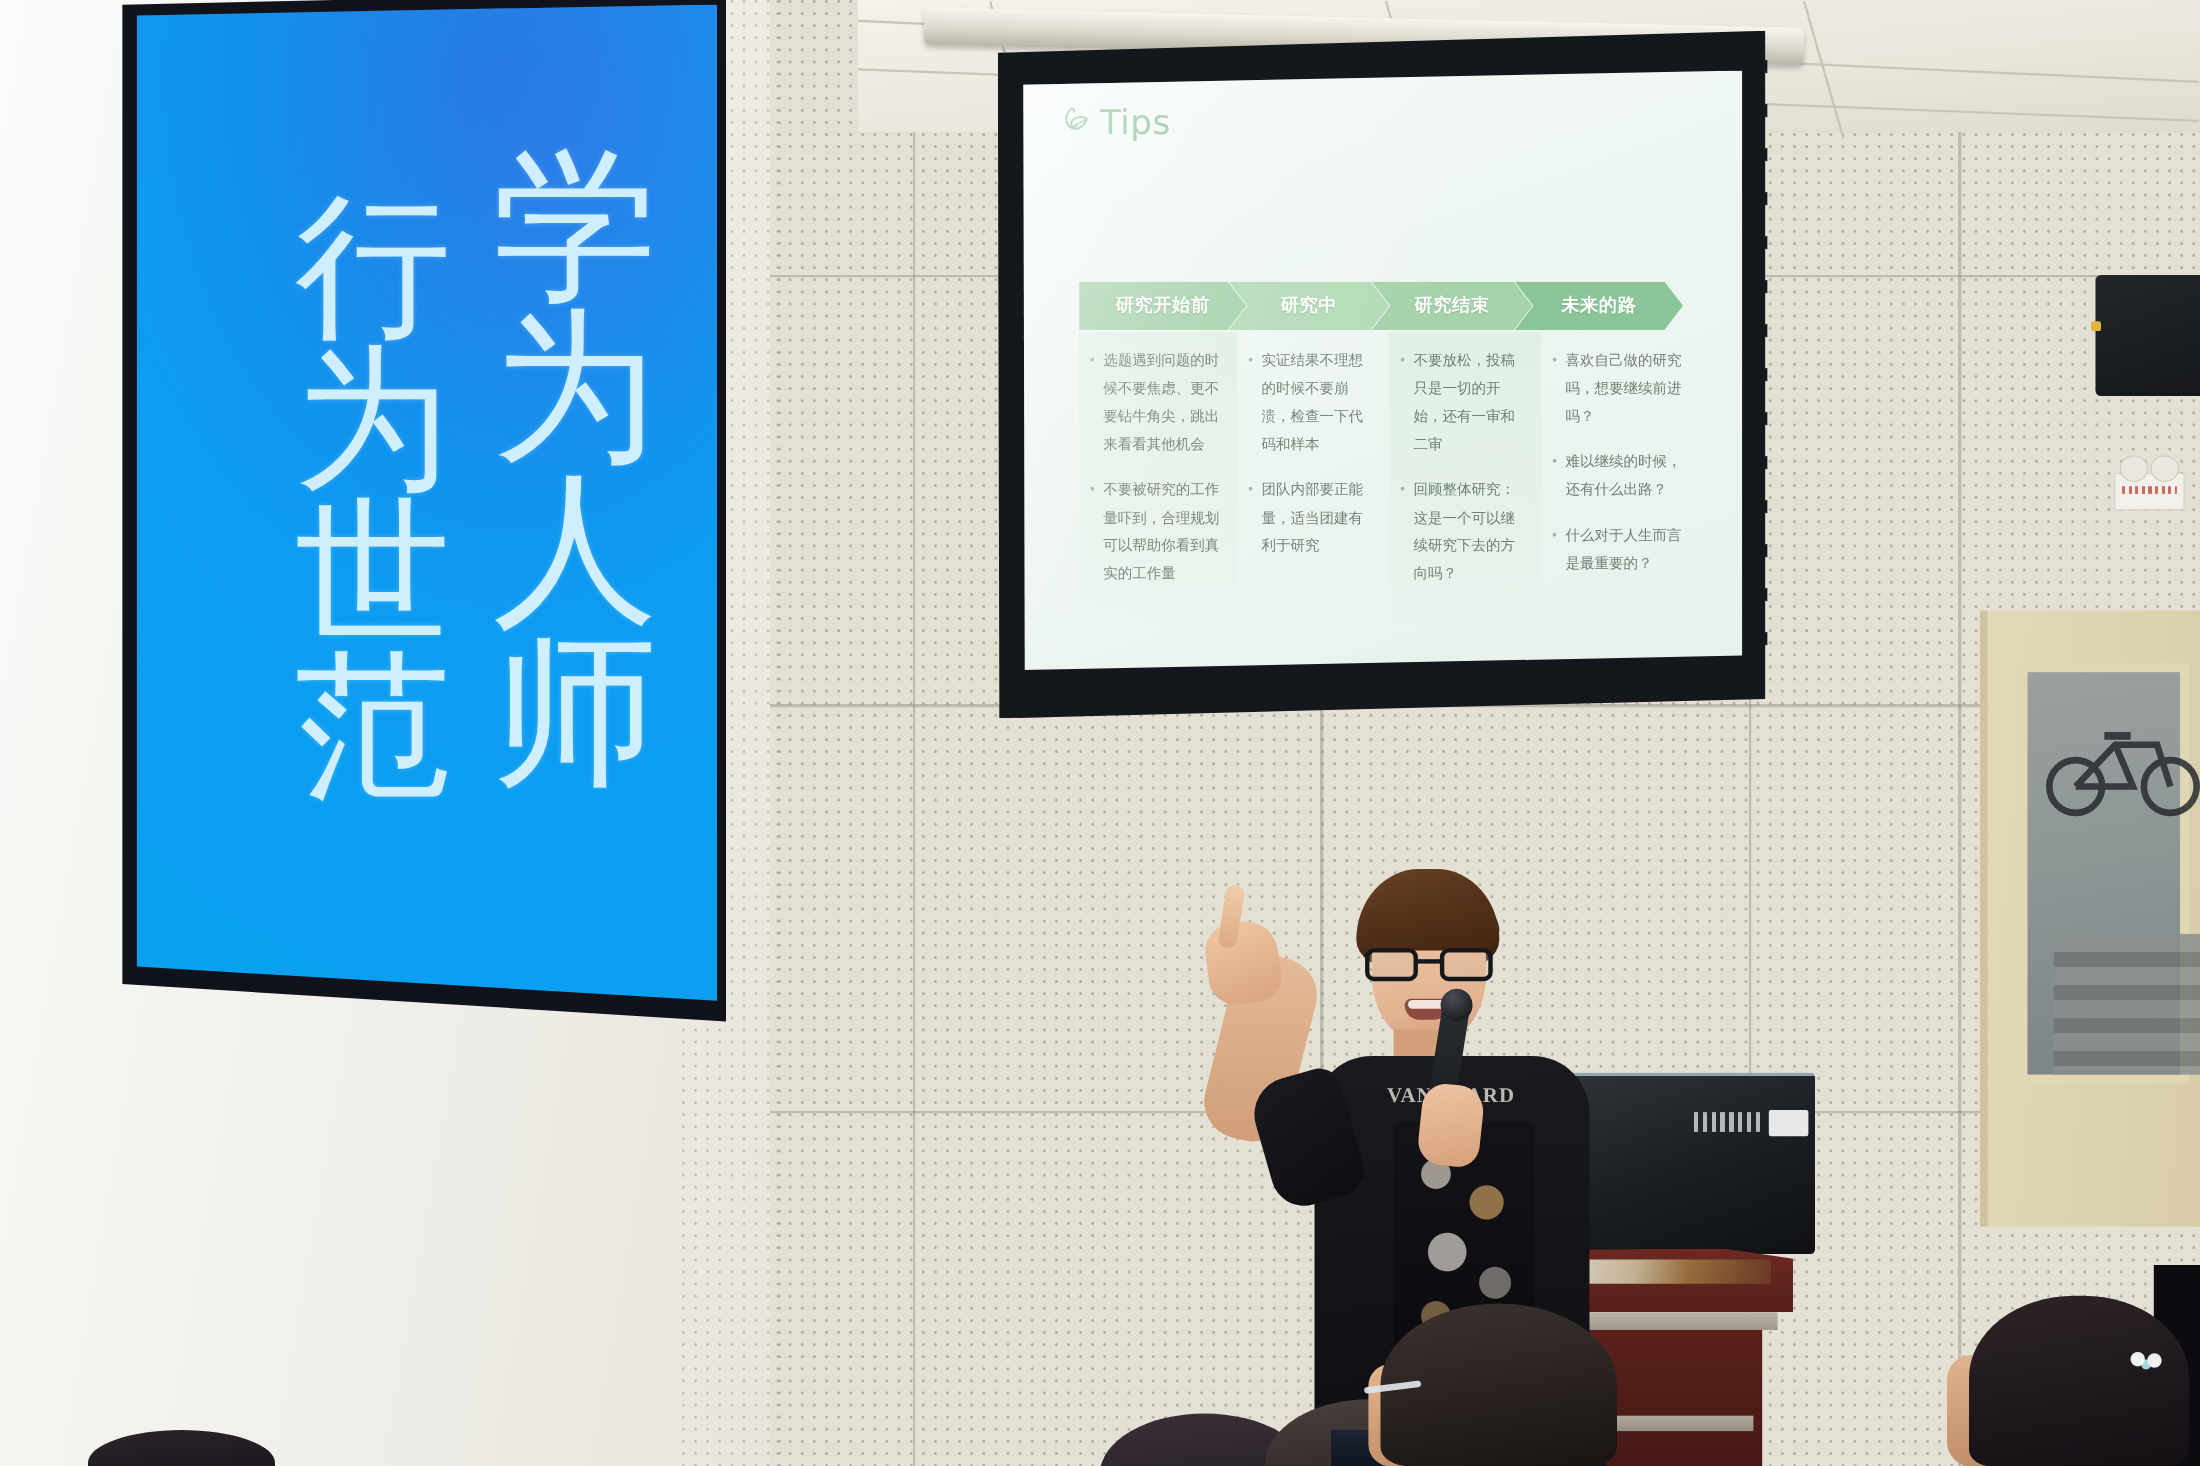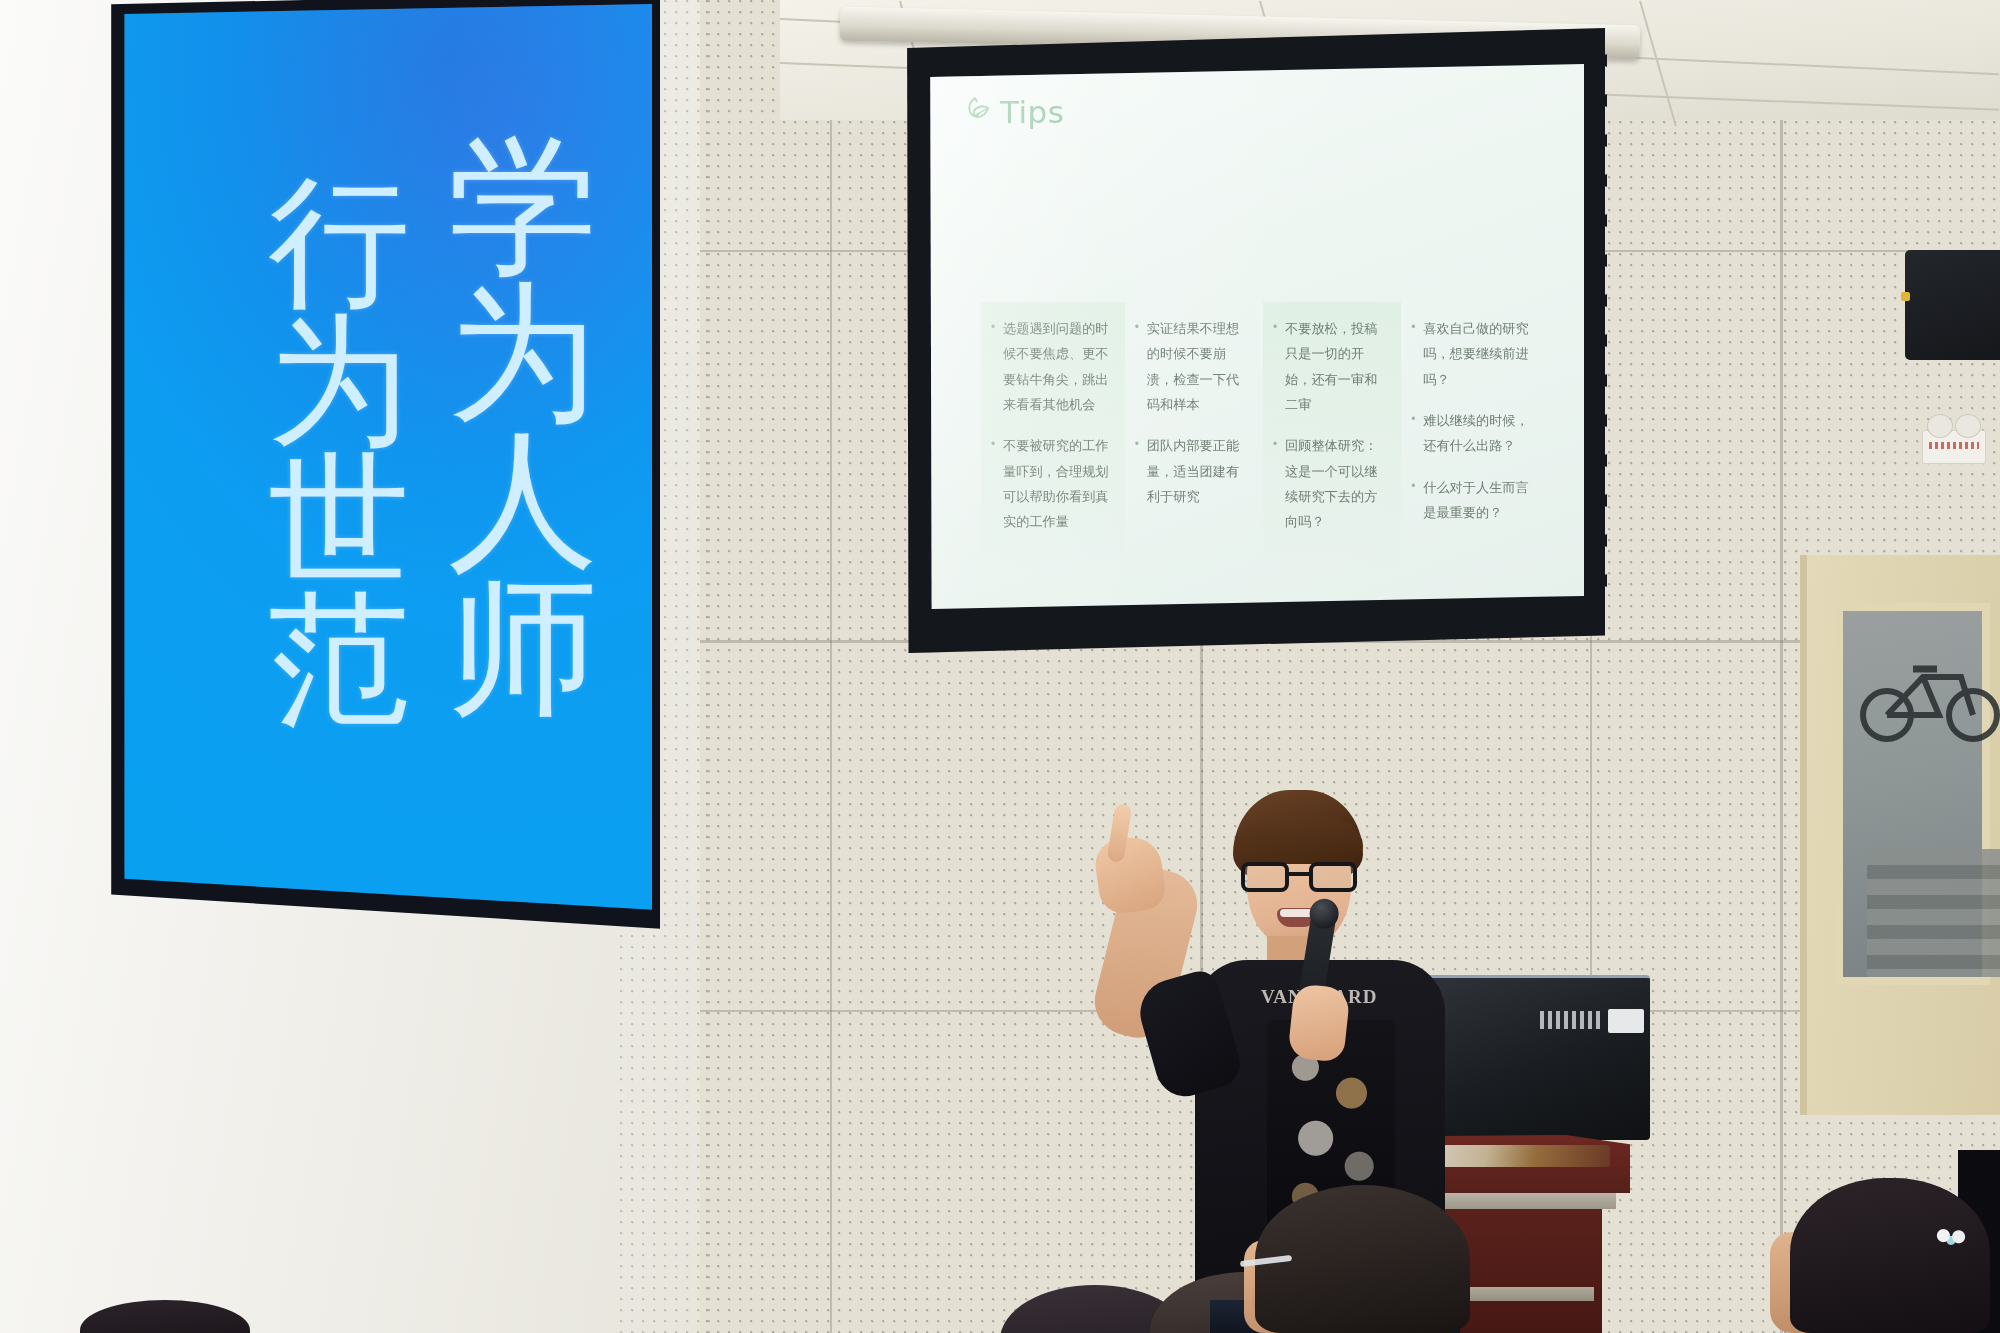--- a/index.html
+++ b/index.html
@@ -302,20 +302,34 @@
         <div class="tips-row">
           <svg class="leaf" viewBox="0 0 30 34">
             <path d="M12 3 C7 7 5 12 7 17 C9 22 14 22 16 18" fill="none" stroke="#8cc39c" stroke-width="1.8"></path>
             <path d="M12 3 L14 7" fill="none" stroke="#8cc39c" stroke-width="1.8"></path>
             <path d="M11 16 C14 11 21 10 25 13 C23 20 16 24 11 21 Z" fill="none" stroke="#8cc39c" stroke-width="1.8"></path>
             <path d="M11 21 L25 13" fill="none" stroke="#8cc39c" stroke-width="1.3"></path>
           </svg>
           <div class="tips-text">Tips</div>
         </div>
 
+        <div class="chev-row">
+          <div class="chev c0" style="width:152px">
+            <span>研究开始前</span>
+          </div>
+          <div class="chev c1" style="width:146px">
+            <span>研究中</span>
+          </div>
+          <div class="chev c2" style="width:146px">
+            <span>研究结束</span>
+          </div>
+          <div class="chev c3" style="width:153px">
+            <span>未来的路</span>
+          </div>
+        </div>
 
         <div class="cols">
           <div class="col shade" style="width:152px">
             <div class="bullet">
               <div class="dot">•</div>
               <div class="btxt">选题遇到问题的时候不要焦虑、更不要钻牛角尖，跳出来看看其他机会</div>
             </div>
             <div class="bullet">
               <div class="dot">•</div>
               <div class="btxt">不要被研究的工作量吓到，合理规划可以帮助你看到真实的工作量</div>

